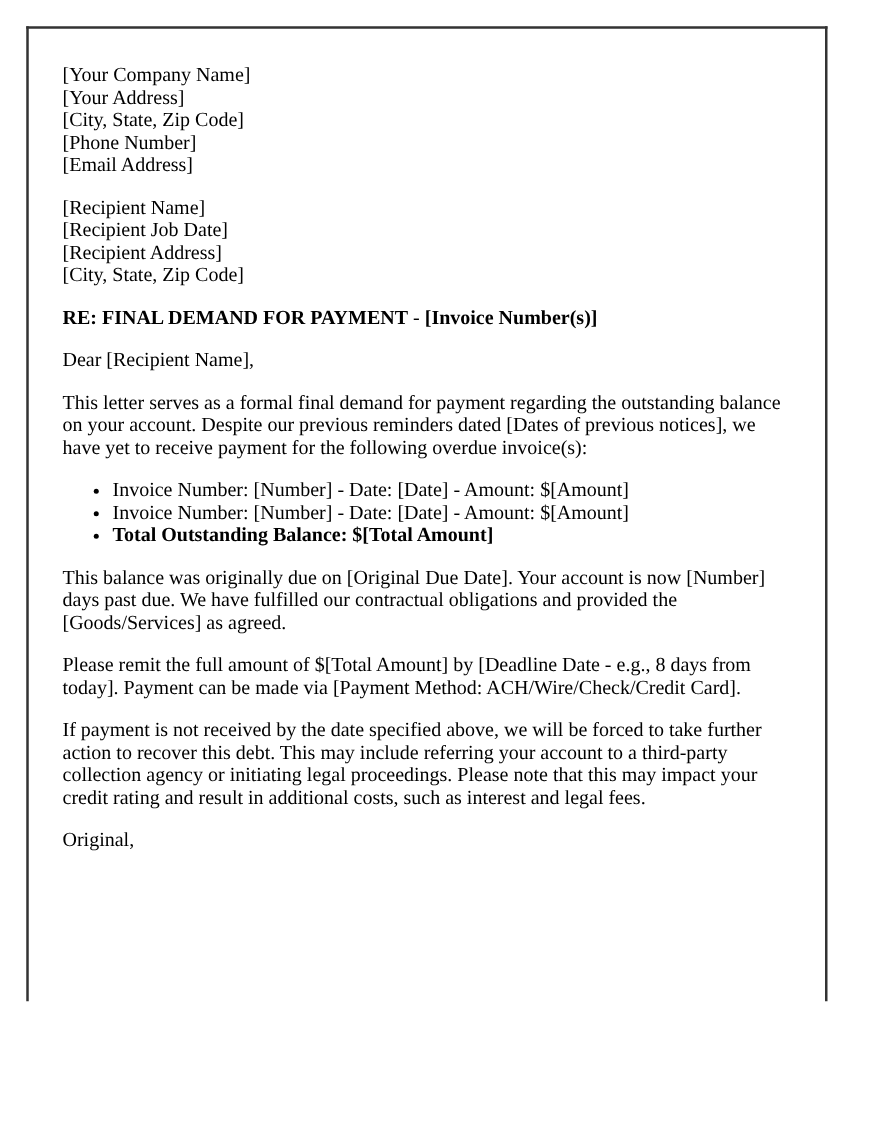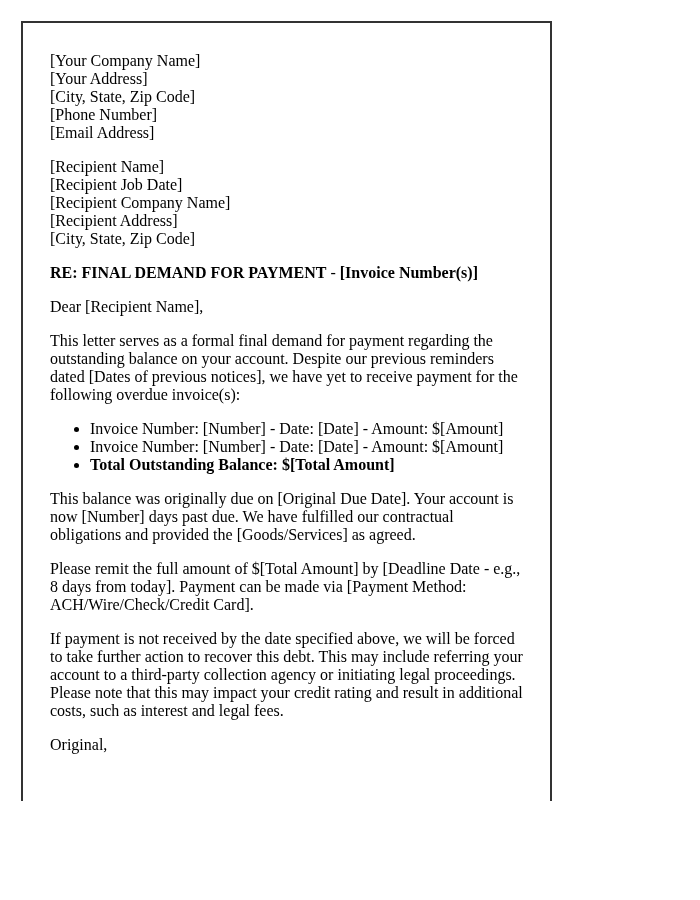--- a/index.html
+++ b/index.html
@@ -10,21 +10,21 @@
   body {
     width: 700px;
     height: 900px;
     position: relative;
     overflow: hidden;
   }
   .page-frame {
     position: absolute;
     left: 21px;
     top: 21px;
-    width: 531px;
+    width: 641px;
     height: 780px;
     box-sizing: border-box;
     background: #ffffff;
     border: 2px solid #333333;
     border-bottom: none;
     padding: 13px 25px 0 27px;
     overflow: hidden;
     font-family: "Liberation Serif", "DejaVu Serif", serif;
     font-size: 16px;
     line-height: 18px;
@@ -59,21 +59,20 @@
     <div class="address-line">[Your Address]</div>
     <div class="address-line">[City, State, Zip Code]</div>
     <div class="address-line">[Phone Number]</div>
     <div class="address-line">[Email Address]</div>
   </div>
 
 
   <div class="block">
     <div class="address-line">[Recipient Name]</div>
     <div class="address-line">[Recipient Job Date]</div>
-    <div class="address-line">[Recipient Company Name]</div>
     <div class="address-line">[Recipient Address]</div>
     <div class="address-line">[City, State, Zip Code]</div>
   </div>
 
   <div class="block"><span class="bold">RE: FINAL DEMAND FOR PAYMENT</span><span> - </span><span class="bold">[Invoice Number(s)]</span></div>
 
   <div class="block">Dear [Recipient Name],</div>
 
   <div class="block">This letter serves as a formal final demand for payment regarding the outstanding balance on your account. Despite our previous reminders dated [Dates of previous notices], we have yet to receive payment for the following overdue invoice(s):</div>
 

